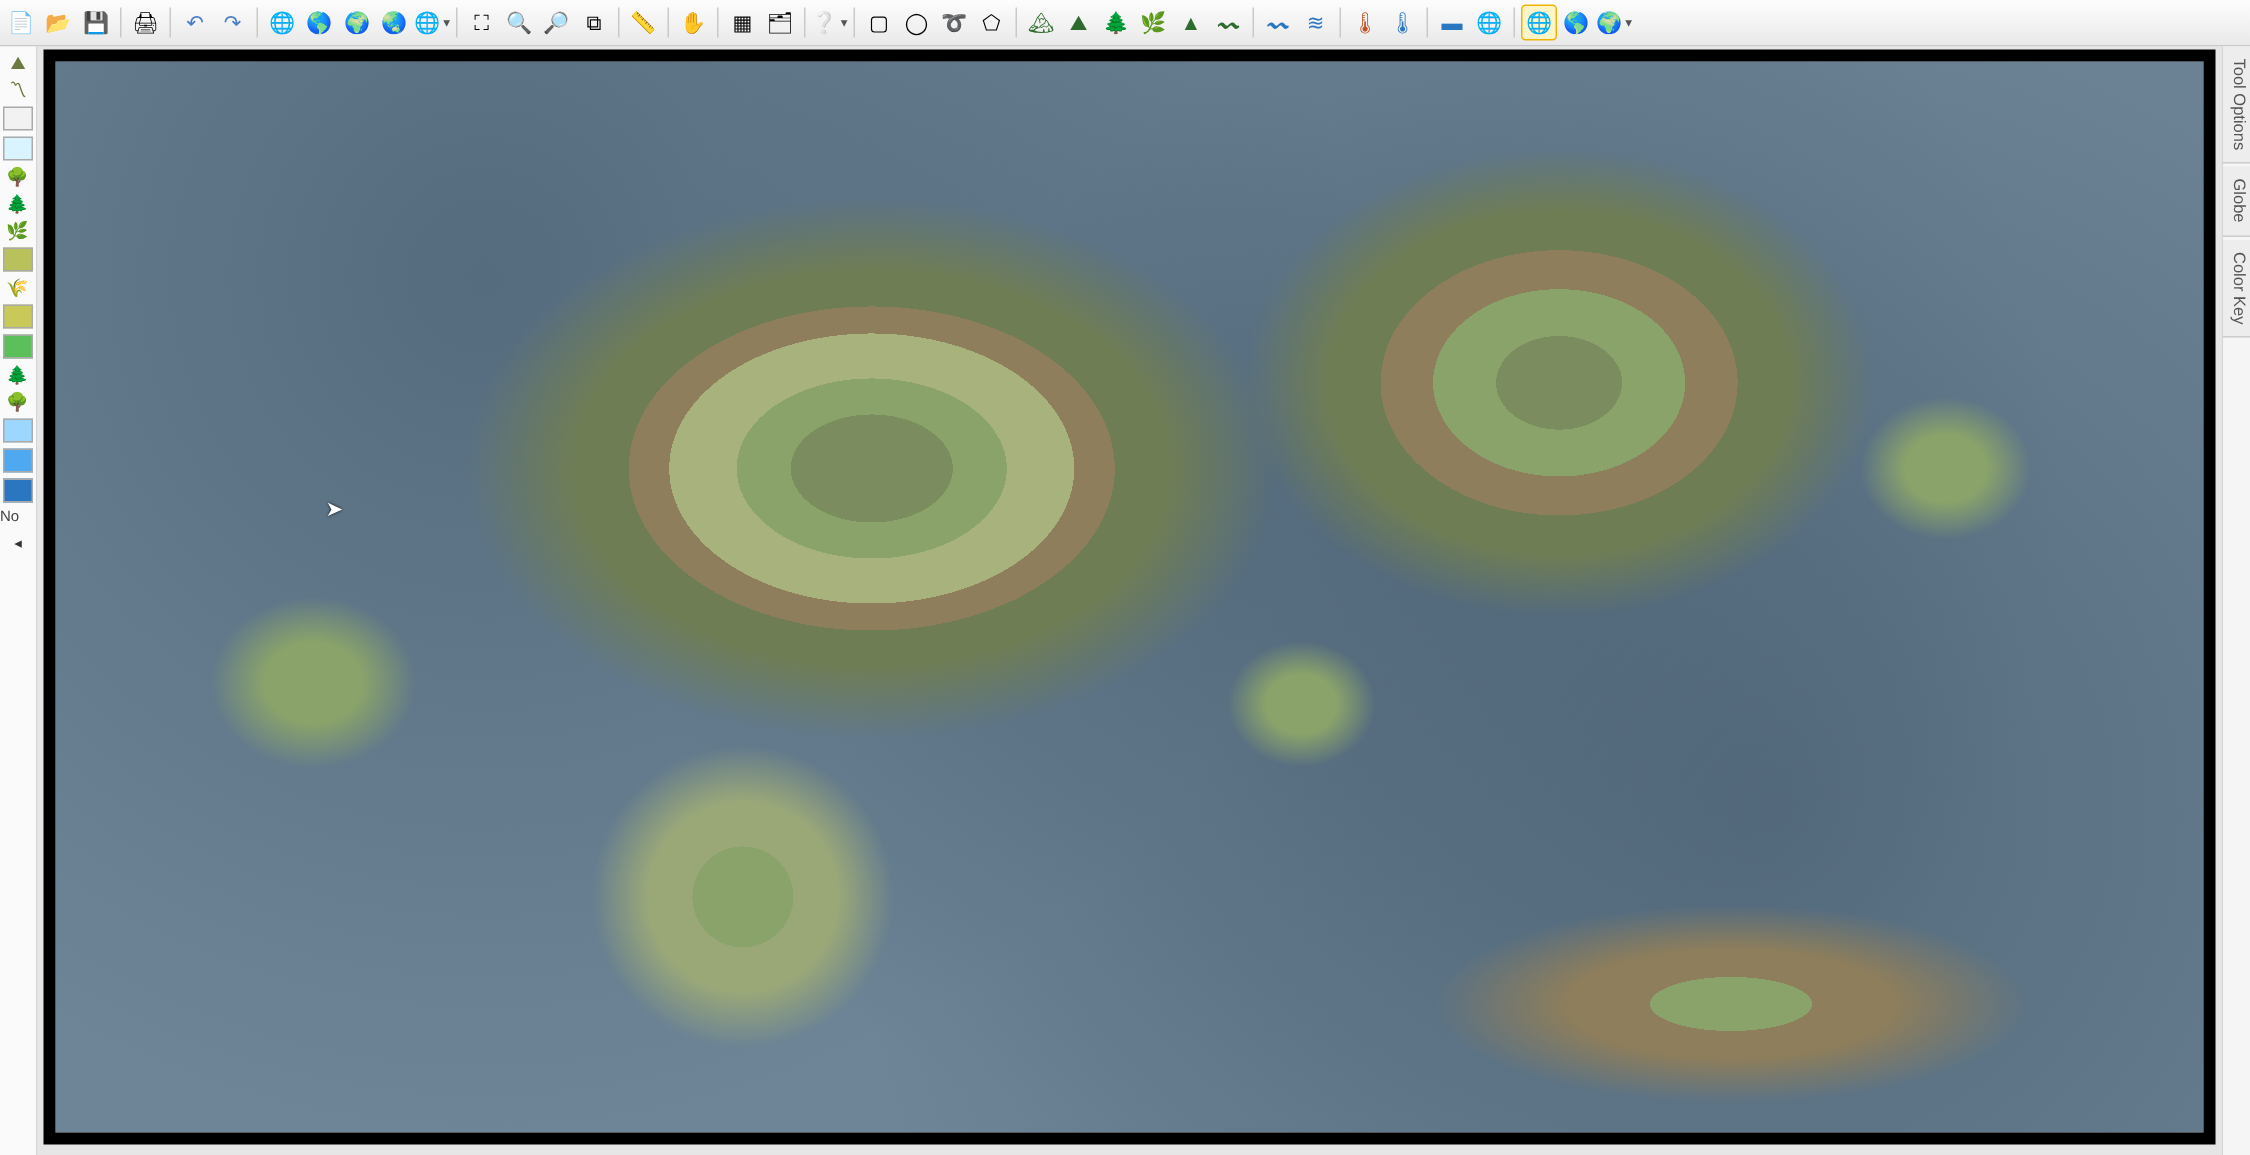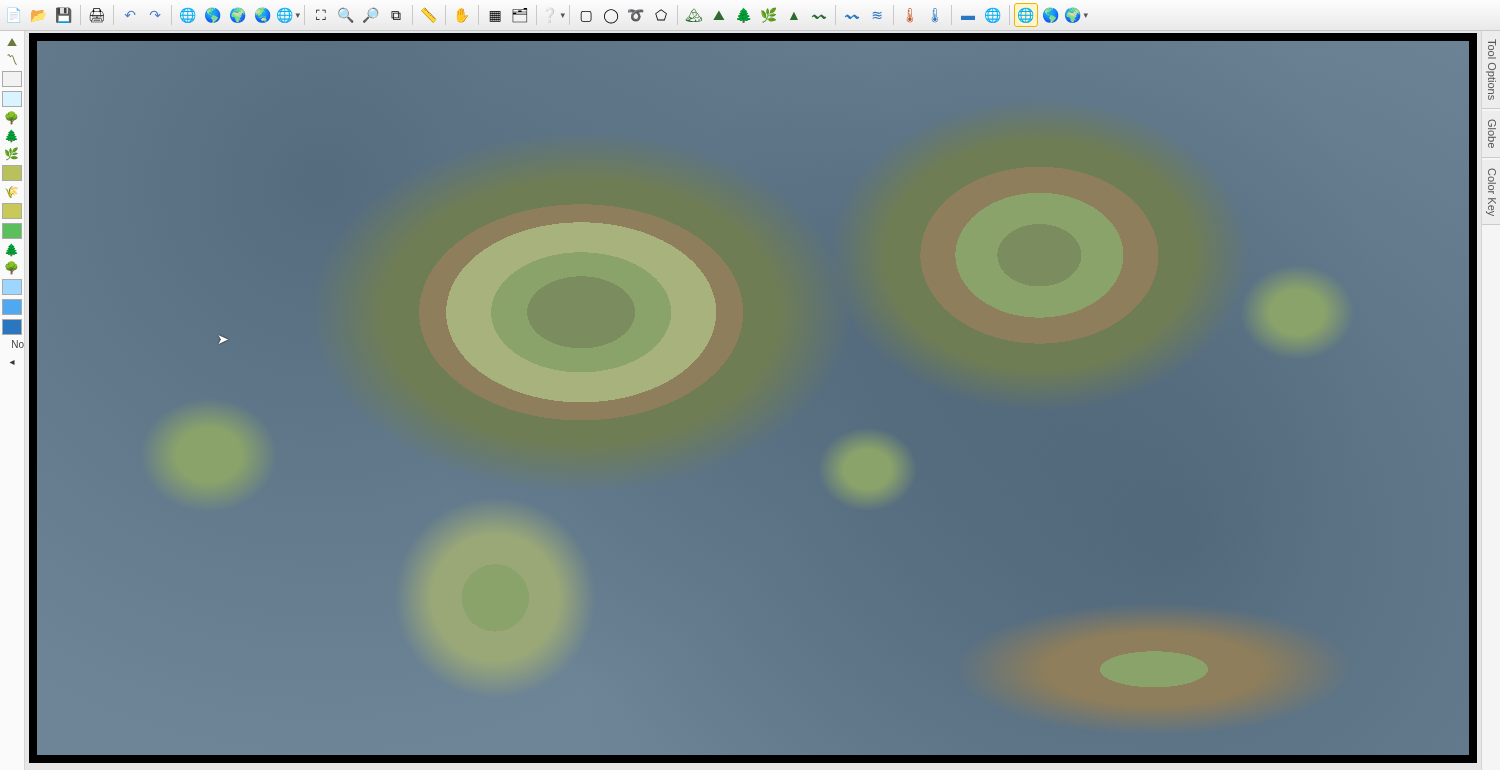--- a/index.html
+++ b/index.html
@@ -69,21 +69,21 @@
     cursor: pointer;
   }
   .palette-icon {
     width: 18px;
     height: 14px;
     display:flex;align-items:center;justify-content:center;
     font-size:12px;color:#5a6b3c;
     cursor:pointer;
   }
   .palette-label {
-    font-size:10px;color:#444;text-align:right;width:100%;cursor:pointer;
+    font-size:10px;color:#444;text-align:left;width:100%;cursor:pointer;
   }
   .collapse-arrow {
     font-size:10px;color:#333;cursor:pointer;padding-top:2px;
   }
 
   .canvas-wrap {
     flex: 1;
     background: #e6e6e6;
     display:flex;
     align-items:flex-start;

